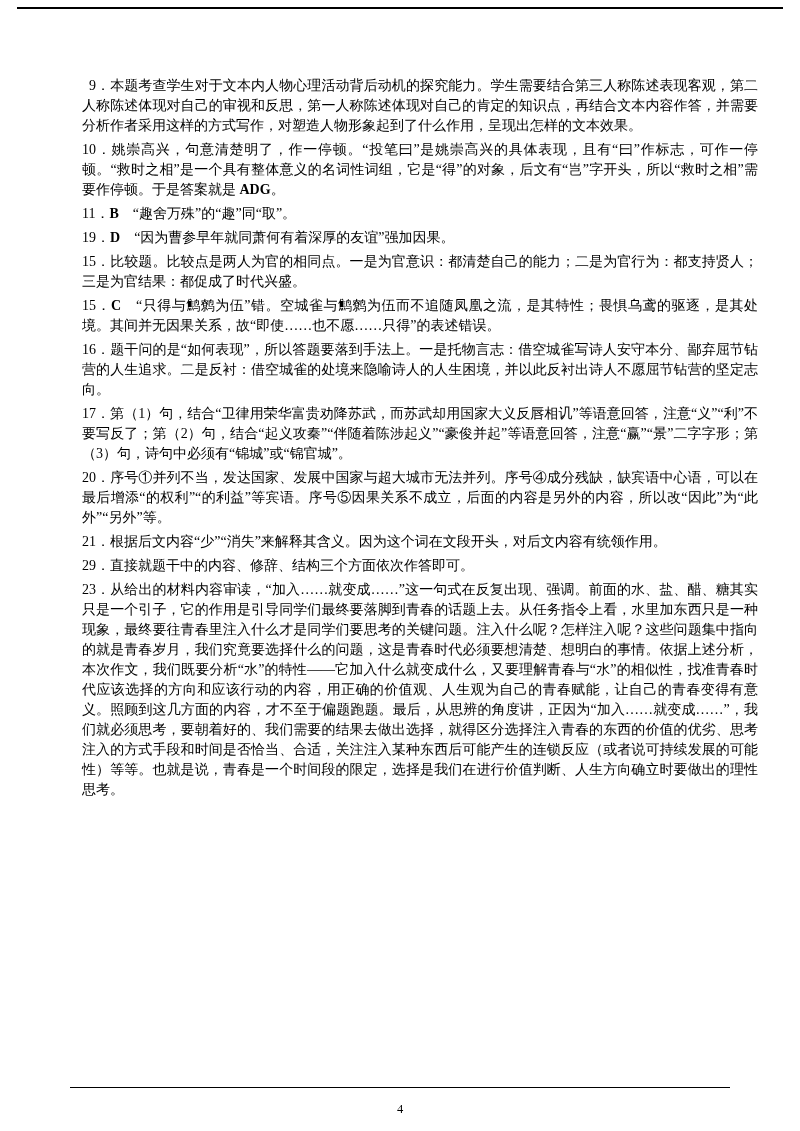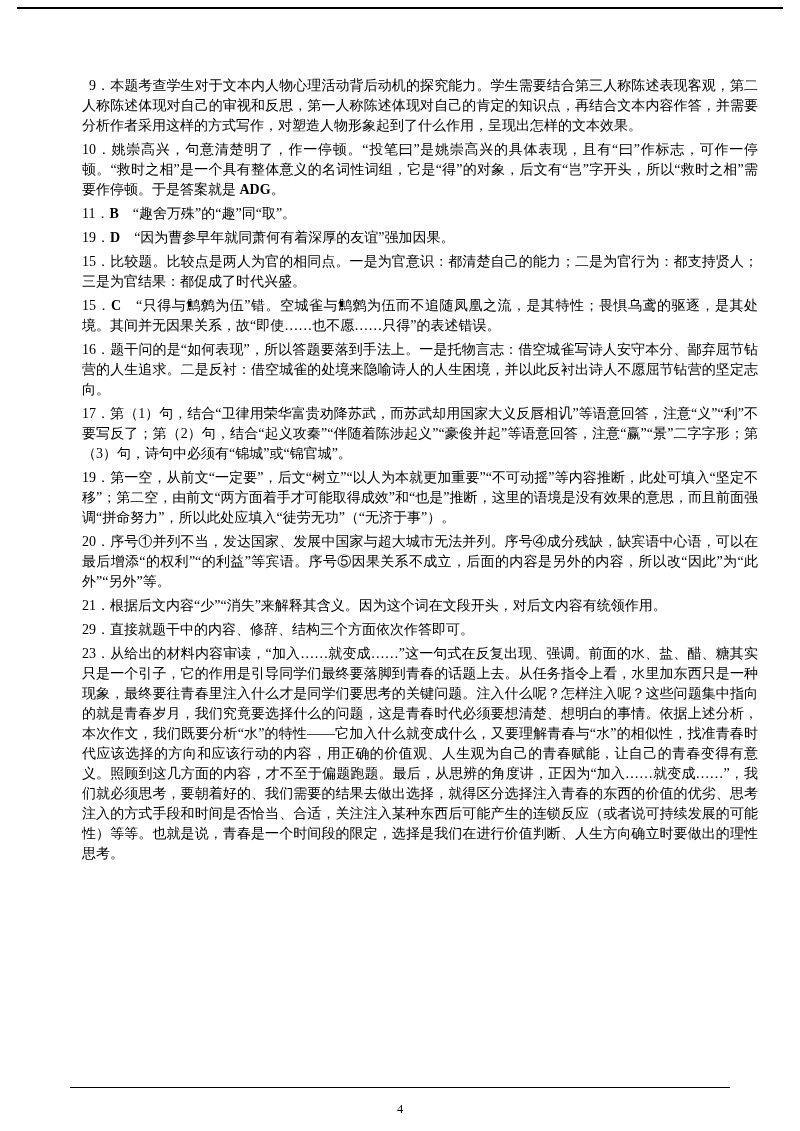--- a/index.html
+++ b/index.html
@@ -70,21 +70,20 @@
   <div class="top-rule"></div>
   <div class="content">
       <p class="indent"><span>9．本题考查学生对于文本内人物心理活动背后动机的探究能力。学生需要结合第三人称陈述表现客观，第二人称陈述体现对自己的审视和反思，第一人称陈述体现对自己的肯定的知识点，再结合文本内容作答，并需要分析作者采用这样的方式写作，对塑造人物形象起到了什么作用，呈现出怎样的文本效果。</span></p>
       <p><span>10．姚崇高兴，句意清楚明了，作一停顿。“投笔曰”是姚崇高兴的具体表现，且有“曰”作标志，可作一停顿。“救时之相”是一个具有整体意义的名词性词组，它是“得”的对象，后文有“岂”字开头，所以“救时之相”需要作停顿。于是答案就是 </span><span class="bold">ADG</span><span>。</span></p>
       <p><span>11．</span><span class="bold">B</span><span>　“趣舍万殊”的“趣”同“取”。</span></p>
       <p><span>19．</span><span class="bold">D</span><span>　“因为曹参早年就同萧何有着深厚的友谊”强加因果。</span></p>
       <p><span>15．比较题。比较点是两人为官的相同点。一是为官意识：都清楚自己的能力；二是为官行为：都支持贤人；三是为官结果：都促成了时代兴盛。</span></p>
       <p><span>15．</span><span class="bold">C</span><span>　“只得与鹪鹩为伍”错。空城雀与鹪鹩为伍而不追随凤凰之流，是其特性；畏惧乌鸢的驱逐，是其处境。其间并无因果关系，故“即使……也不愿……只得”的表述错误。</span></p>
       <p><span>16．题干问的是“如何表现”，所以答题要落到手法上。一是托物言志：借空城雀写诗人安守本分、鄙弃屈节钻营的人生追求。二是反衬：借空城雀的处境来隐喻诗人的人生困境，并以此反衬出诗人不愿屈节钻营的坚定志向。</span></p>
       <p><span>17．第（1）句，结合“卫律用荣华富贵劝降苏武，而苏武却用国家大义反唇相讥”等语意回答，注意“义”“利”不要写反了；第（2）句，结合“起义攻秦”“伴随着陈涉起义”“豪俊并起”等语意回答，注意“赢”“景”二字字形；第（3）句，诗句中必须有“锦城”或“锦官城”。</span></p>
-      <p><span>19．第一空，从前文“一定要”，后文“树立”“以人为本就更加重要”“不可动摇”等内容推断，此处可填入“坚定不移”；第二空，由前文“两方面着手才可能取得成效”和“也是”推断，这里的语境是没有效果的意思，而且前面强调“拼命努力”，所以此处应填入“徒劳无功”（“无济于事”）。</span></p>
       <p><span>20．序号①并列不当，发达国家、发展中国家与超大城市无法并列。序号④成分残缺，缺宾语中心语，可以在最后增添“的权利”“的利益”等宾语。序号⑤因果关系不成立，后面的内容是另外的内容，所以改“因此”为“此外”“另外”等。</span></p>
       <p><span>21．根据后文内容“少”“消失”来解释其含义。因为这个词在文段开头，对后文内容有统领作用。</span></p>
       <p><span>29．直接就题干中的内容、修辞、结构三个方面依次作答即可。</span></p>
       <p><span>23．从给出的材料内容审读，“加入……就变成……”这一句式在反复出现、强调。前面的水、盐、醋、糖其实只是一个引子，它的作用是引导同学们最终要落脚到青春的话题上去。从任务指令上看，水里加东西只是一种现象，最终要往青春里注入什么才是同学们要思考的关键问题。注入什么呢？怎样注入呢？这些问题集中指向的就是青春岁月，我们究竟要选择什么的问题，这是青春时代必须要想清楚、想明白的事情。依据上述分析，本次作文，我们既要分析“水”的特性——它加入什么就变成什么，又要理解青春与“水”的相似性，找准青春时代应该选择的方向和应该行动的内容，用正确的价值观、人生观为自己的青春赋能，让自己的青春变得有意义。照顾到这几方面的内容，才不至于偏题跑题。最后，从思辨的角度讲，正因为“加入……就变成……”，我们就必须思考，要朝着好的、我们需要的结果去做出选择，就得区分选择注入青春的东西的价值的优劣、思考注入的方式手段和时间是否恰当、合适，关注注入某种东西后可能产生的连锁反应（或者说可持续发展的可能性）等等。也就是说，青春是一个时间段的限定，选择是我们在进行价值判断、人生方向确立时要做出的理性思考。</span></p>
     </div>
   <div class="footer-rule"></div>
   <div class="page-number">4</div>
 </div>
 
 </body></html>

